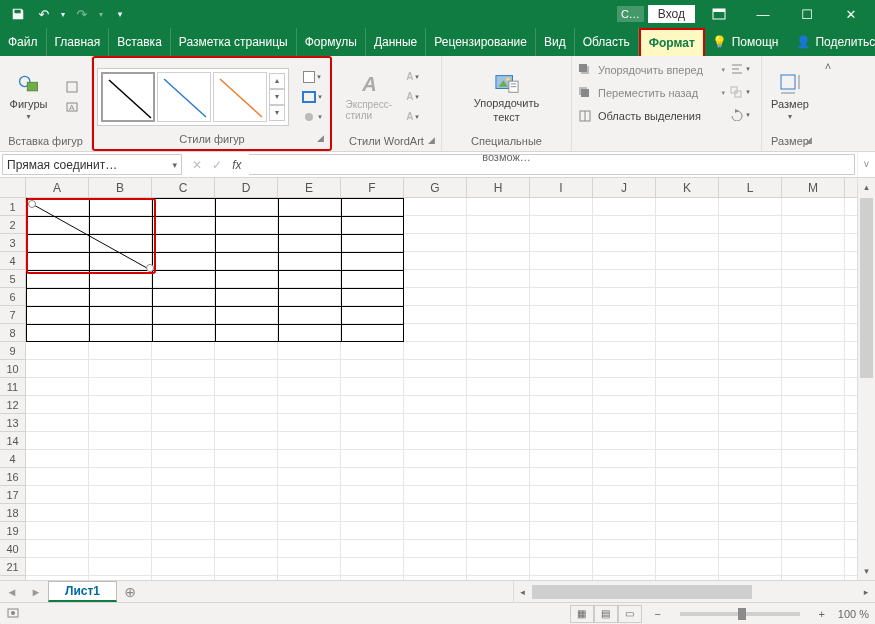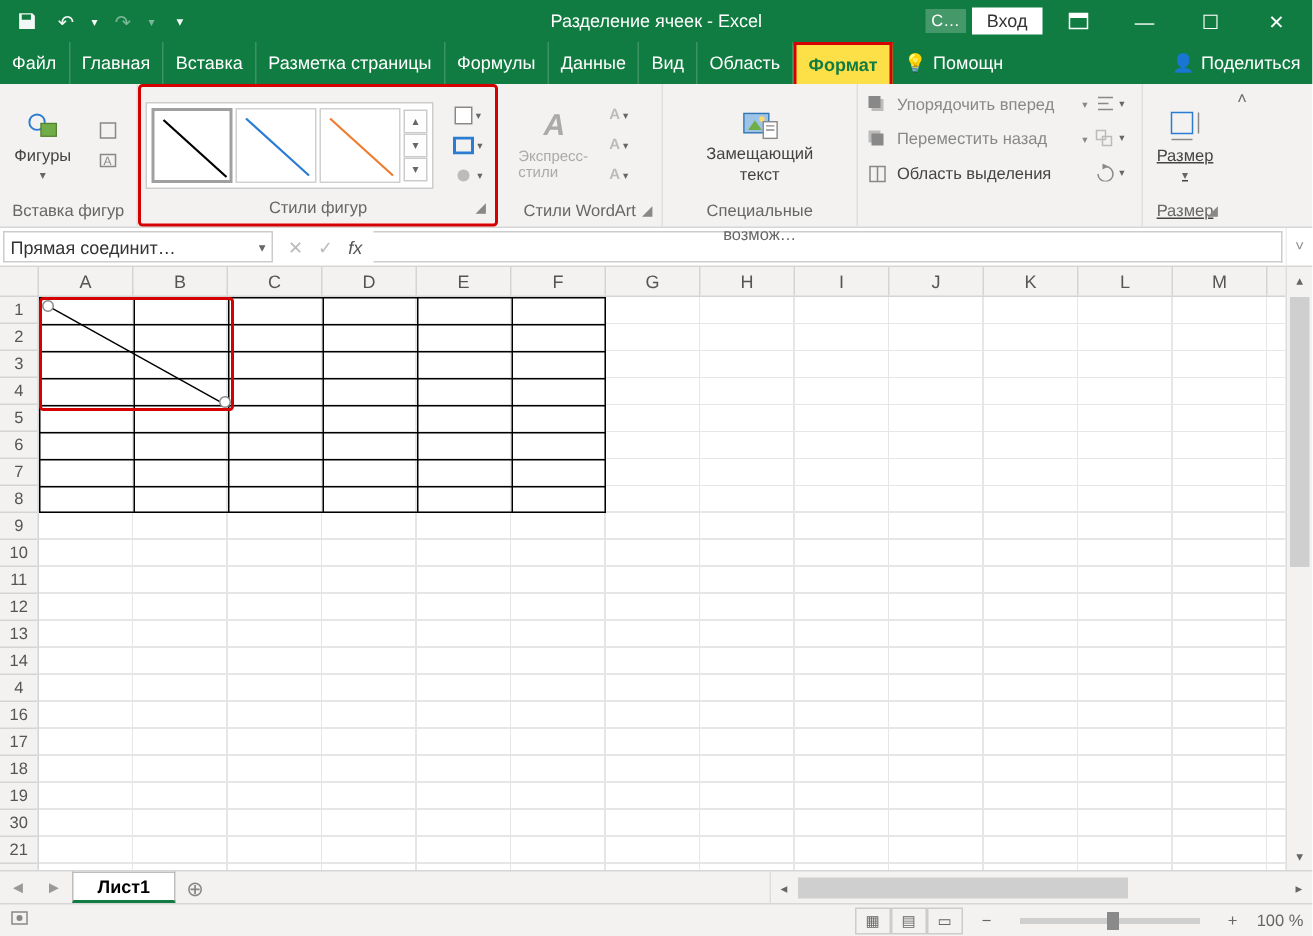--- a/index.html
+++ b/index.html
@@ -12,21 +12,21 @@
   .qat .qbtn.dis { opacity: .45; }
   .title { position: absolute; left: 0; right: 0; text-align: center; font-size: 12px; pointer-events: none; }
   .titleright { margin-left: auto; display: flex; align-items: center; gap: 4px; padding-right: 4px; }
   .loginchip { background: #fff; color: #333; padding: 2px 10px; font-size: 12px; }
   .tag { background: rgba(255,255,255,.22); padding: 2px 4px; font-size: 11px; }
   .winbtn { width: 40px; height: 28px; display: flex; align-items: center; justify-content: center; font-size: 13px; }
 
   
   .tabs { height: 28px; background: #107c41; display: flex; align-items: stretch; color: #fff; font-size: 12px; }
   .tab { padding: 0 8px; display: flex; align-items: center; border-right: 1px solid rgba(255,255,255,.18); white-space: nowrap; }
-  .tab.active { background: #fde047; color: #107c41; border: 2px solid #d50000; border-bottom: none; font-weight: 600; }
+  .tab.active { background: #fef9c3; color: #107c41; border: 2px solid #d50000; border-bottom: none; font-weight: 600; }
   .tab.tell { border-right: none; gap: 4px; }
   .tab.share { border-right: none; gap: 4px; margin-left: 2px; }
   .spacer { flex: 1; }
 
   
   .ribbon { height: 96px; background: #f3f2f1; border-bottom: 1px solid #d6d6d6; display: flex; }
   .group { border-right: 1px solid #e1dfdd; padding: 4px 6px 2px; display: flex; flex-direction: column; align-items: center; position: relative; }
   .group .content { flex: 1; display: flex; align-items: center; gap: 4px; }
   .group .label { font-size: 11px; color: #666; text-align: center; height: 16px; line-height: 16px; width: 100%; position: relative; }
   .dlaunch { position: absolute; right: 0; bottom: 1px; font-size: 9px; color: #888; }
@@ -82,21 +82,21 @@
   .diagwrap svg { position: absolute; inset: 0; }
   .handle { position: absolute; width: 8px; height: 8px; border: 1px solid #888; background: #fff; border-radius: 50%; }
 
   .vscroll { position: absolute; right: 0; top: 0; width: 18px; bottom: 0; background: #f3f2f1; border-left: 1px solid #ddd; }
   .vscroll .btn { height: 18px; display: flex; align-items: center; justify-content: center; font-size: 9px; color: #666; }
   .vscroll .thumb2 { position: absolute; left: 2px; right: 2px; top: 20px; height: 180px; background: #cfcfcf; }
 
   
   .sheetrow { height: 22px; background: #f3f2f1; border-top: 1px solid #d6d6d6; display: flex; align-items: stretch; }
   .navbtn { width: 24px; display: flex; align-items: center; justify-content: center; color: #999; font-size: 11px; }
-  .sheettab { padding: 0 16px; display: flex; align-items: center; background: #fff; border: 1px solid #bdbdbd; border-bottom: 2px solid #107c41; font-size: 12px; color: #000000; font-weight: 600; }
+  .sheettab { padding: 0 16px; display: flex; align-items: center; background: #fff; border: 1px solid #bdbdbd; border-bottom: 2px solid #107c41; font-size: 12px; color: #0369a1; font-weight: 600; }
   .addsheet { width: 26px; display: flex; align-items: center; justify-content: center; color: #888; font-size: 14px; }
   .hscroll { flex: 1; display: flex; align-items: center; position: relative; border-left: 1px solid #ddd; margin-left: 8px; }
   .hscroll .btn { width: 18px; text-align: center; font-size: 9px; color: #666; }
   .hscroll .track { flex: 1; height: 14px; background: #f3f2f1; position: relative; }
   .hscroll .thumb2 { position: absolute; left: 0; width: 220px; top: 0; bottom: 0; background: #cfcfcf; }
 
   
   .status { height: 22px; background: #f3f2f1; border-top: 1px solid #d6d6d6; display: flex; align-items: center; padding: 0 6px; gap: 8px; font-size: 11px; color: #666; }
   .status .viewsw { display: flex; gap: 0; margin-left: auto; }
   .status .viewsw div { width: 24px; height: 18px; border: 1px solid #ccc; display: flex; align-items: center; justify-content: center; font-size: 10px; }
@@ -112,21 +112,20 @@
       <svg width="14" height="14" viewBox="0 0 16 16">
           <path fill="#fff" d="M2 2h10l2 2v10H2V2zm2 1v4h7V3H4zm1 6h6v4H5V9z"></path>
         </svg>
     </div>
     <div class="qbtn">↶</div>
     <div class="qbtn" style="width:10px;font-size:8px;">▾</div>
     <div class="qbtn dis">↷</div>
     <div class="qbtn dis" style="width:10px;font-size:8px;">▾</div>
     <div class="qbtn" style="font-size:9px;">▾</div>
   </div>
-  <div class="title">Разделение ячеек  -  Excel</div>
   <div class="titleright">
     <div class="tag">С…</div>
     <div class="loginchip">Вход</div>
     <div class="winbtn">
       <svg width="14" height="12" viewBox="0 0 14 12">
           <rect x="1" y="1" width="12" height="10" fill="none" stroke="#fff"></rect>
           <rect x="1" y="1" width="12" height="3" fill="#fff"></rect>
         </svg>
     </div>
     <div class="winbtn">—</div>
@@ -135,20 +134,21 @@
   </div>
 </div>
 
 <div class="tabs">
   <div class="tab">Файл</div>
   <div class="tab">Главная</div>
   <div class="tab">Вставка</div>
   <div class="tab">Разметка страницы</div>
   <div class="tab">Формулы</div>
   <div class="tab">Данные</div>
+  <div class="tab">Рецензирование</div>
   <div class="tab">Вид</div>
   <div class="tab">Область</div>
   <div class="tab active">Формат</div>
   <div class="tab tell">
     <span>💡</span>
     <span>Помощн</span>
   </div>
   <div class="spacer"></div>
   <div class="tab share">
     <span>👤</span>
@@ -263,21 +263,21 @@
         <div class="icon24">
           <svg width="26" height="22" viewBox="0 0 26 22">
               <rect x="1" y="3" width="18" height="14" fill="#9dc3e6" stroke="#2e75b6"></rect>
               <polygon points="4,15 9,8 14,15" fill="#70ad47"></polygon>
               <circle cx="14" cy="7" r="2" fill="#ffd966"></circle>
               <rect x="15" y="9" width="10" height="12" fill="#fff" stroke="#888"></rect>
               <line x1="17" y1="12" x2="23" y2="12" stroke="#888"></line>
               <line x1="17" y1="15" x2="23" y2="15" stroke="#888"></line>
             </svg>
         </div>
-        <span>Замещающий</span>
+        <span>Упорядочить</span>
         <span>текст</span>
       </div>
     </div>
     <div class="label">Специальные возмож…</div>
   </div>
 
   <div class="group" style="width:190px;">
     <div class="content" style="flex-direction:column;align-items:flex-start;gap:3px;width:100%;">
       <div style="display:flex;width:100%;">
         <div class="menuitem" style="flex:1;">
@@ -326,21 +326,21 @@
             <svg width="14" height="12">
               <path d="M7 2 A5 5 0 1 1 2 7" fill="none" stroke="#888"></path>
               <polygon points="5,0 9,2 5,4" fill="#888"></polygon>
             </svg>
             <span class="caret">▾</span>
           </div>
       </div>
     </div>
   </div>
 
-  <div class="group" style="width:56px;border-right:none;text-decoration:underline;">
+  <div class="group" style="width:56px;border-right:none;">
     <div class="content">
       <div class="bigbtn">
         <div class="icon24">
           <svg width="24" height="24">
               <rect x="3" y="3" width="14" height="14" fill="none" stroke="#2b7cd3"></rect>
               <line x1="3" y1="21" x2="17" y2="21" stroke="#888"></line>
               <line x1="21" y1="3" x2="21" y2="17" stroke="#888"></line>
             </svg>
         </div>
         <span>Размер</span>
@@ -399,21 +399,21 @@
       <div class="rowhdr">10</div>
       <div class="rowhdr">11</div>
       <div class="rowhdr">12</div>
       <div class="rowhdr">13</div>
       <div class="rowhdr">14</div>
       <div class="rowhdr">4</div>
       <div class="rowhdr">16</div>
       <div class="rowhdr">17</div>
       <div class="rowhdr">18</div>
       <div class="rowhdr">19</div>
-      <div class="rowhdr">30</div>
+      <div class="rowhdr">40</div>
       <div class="rowhdr">21</div>
     </div>
   <div class="cells">
     <div class="cellgrid"></div>
 
     <div class="table-outline">
       <div class="outer"></div>
       <div class="v" style="left:63px;"></div>
         <div class="v" style="left:126px;"></div>
         <div class="v" style="left:189px;"></div>

